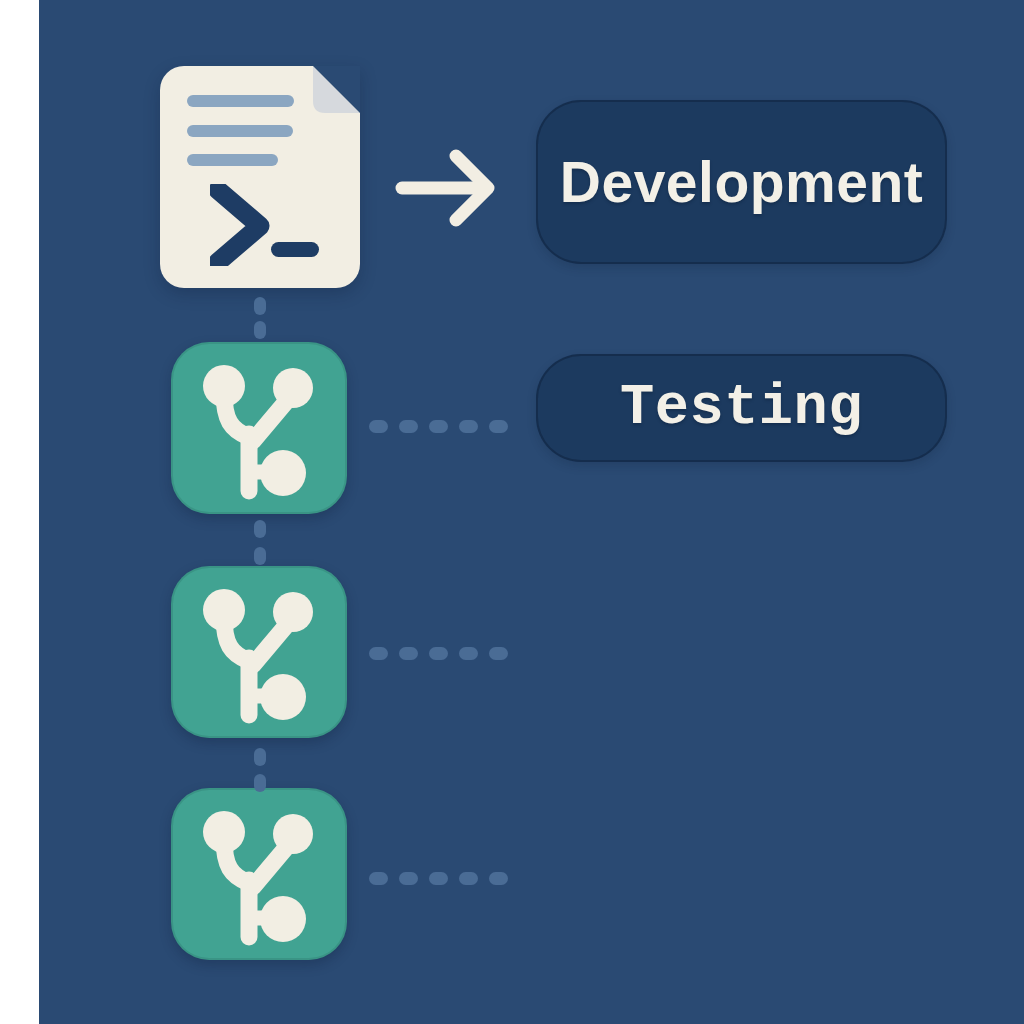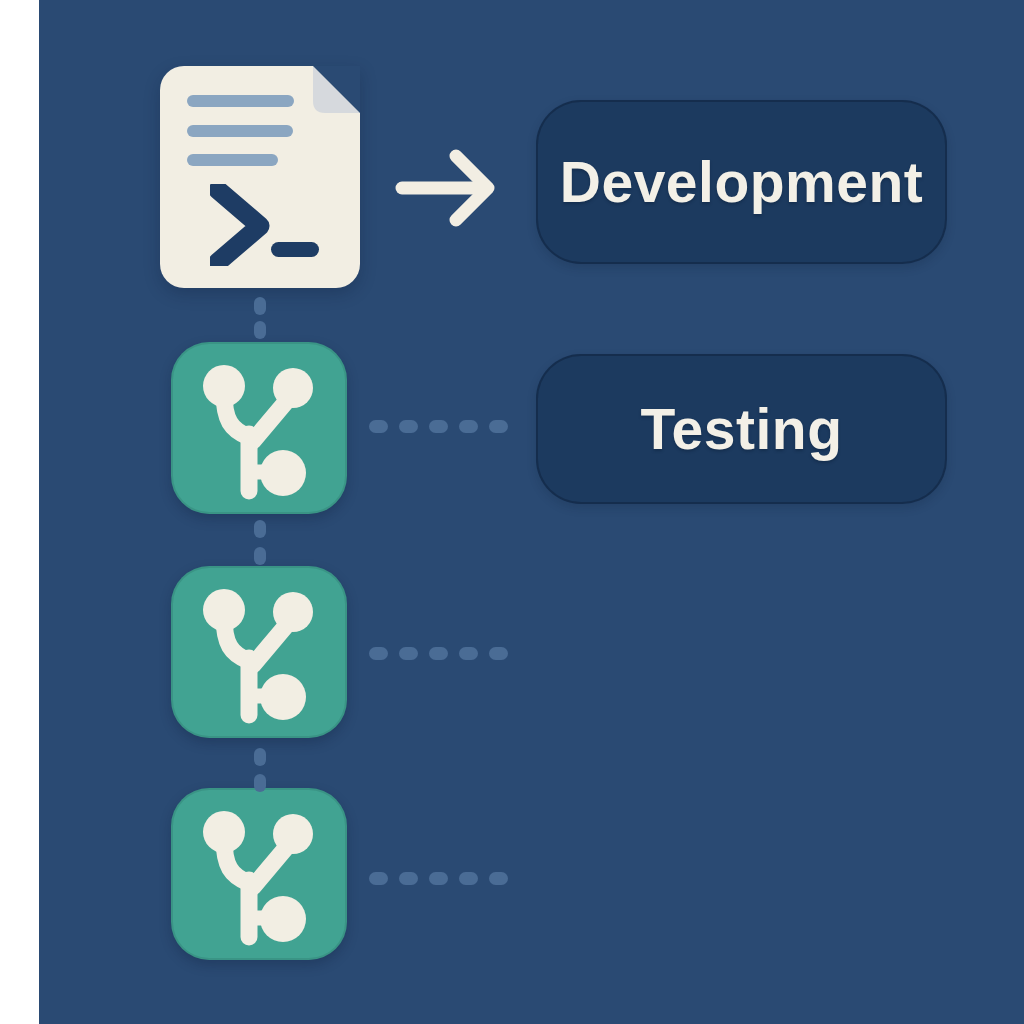--- a/index.html
+++ b/index.html
@@ -45,21 +45,21 @@
     background:var(--pill-fill);
     box-shadow:inset 0 0 0 2px rgba(8,22,45,.35), 0 4px 10px rgba(10,25,50,.18);
     display:flex;align-items:center;justify-content:center;
   }
   .pill span{
     color:var(--pill-text);
     font-size:57px;font-weight:700;letter-spacing:.5px;
     text-shadow:0 2px 3px rgba(10,25,50,.35);
   }
   .pill.dev{top:100px;height:164px;}
-  .pill.test{top:354px;height:150px;}
+  .pill.test{top:354px;height:108px;font-family:Liberation Mono, monospace;}
   .pill.prod{top:585px;height:153px;}
   
   .git-box{
     position:absolute;left:132px;width:176px;height:172px;border-radius:38px;
     background:var(--git-box);
     box-shadow:0 5px 12px rgba(10,25,50,.25), inset 0 0 0 2px rgba(10,40,40,.12);
   }
   .git-box.g1{top:342px;}
   .git-box.g2{top:566px;}
   .git-box.g3{top:788px;}

